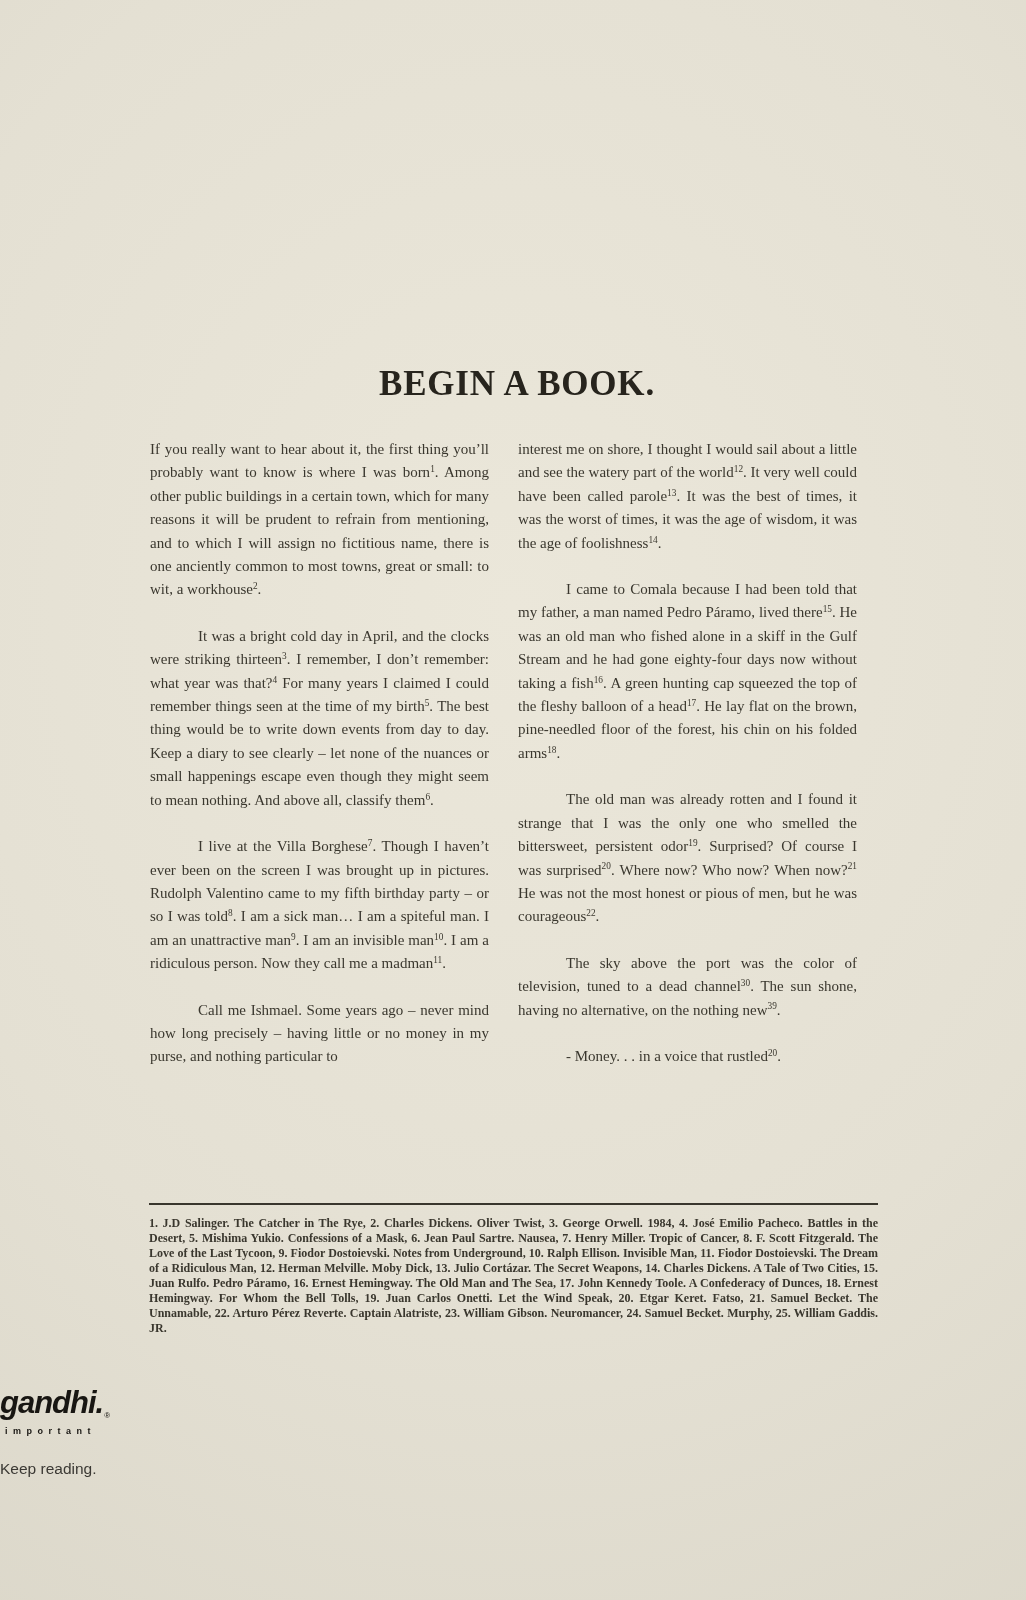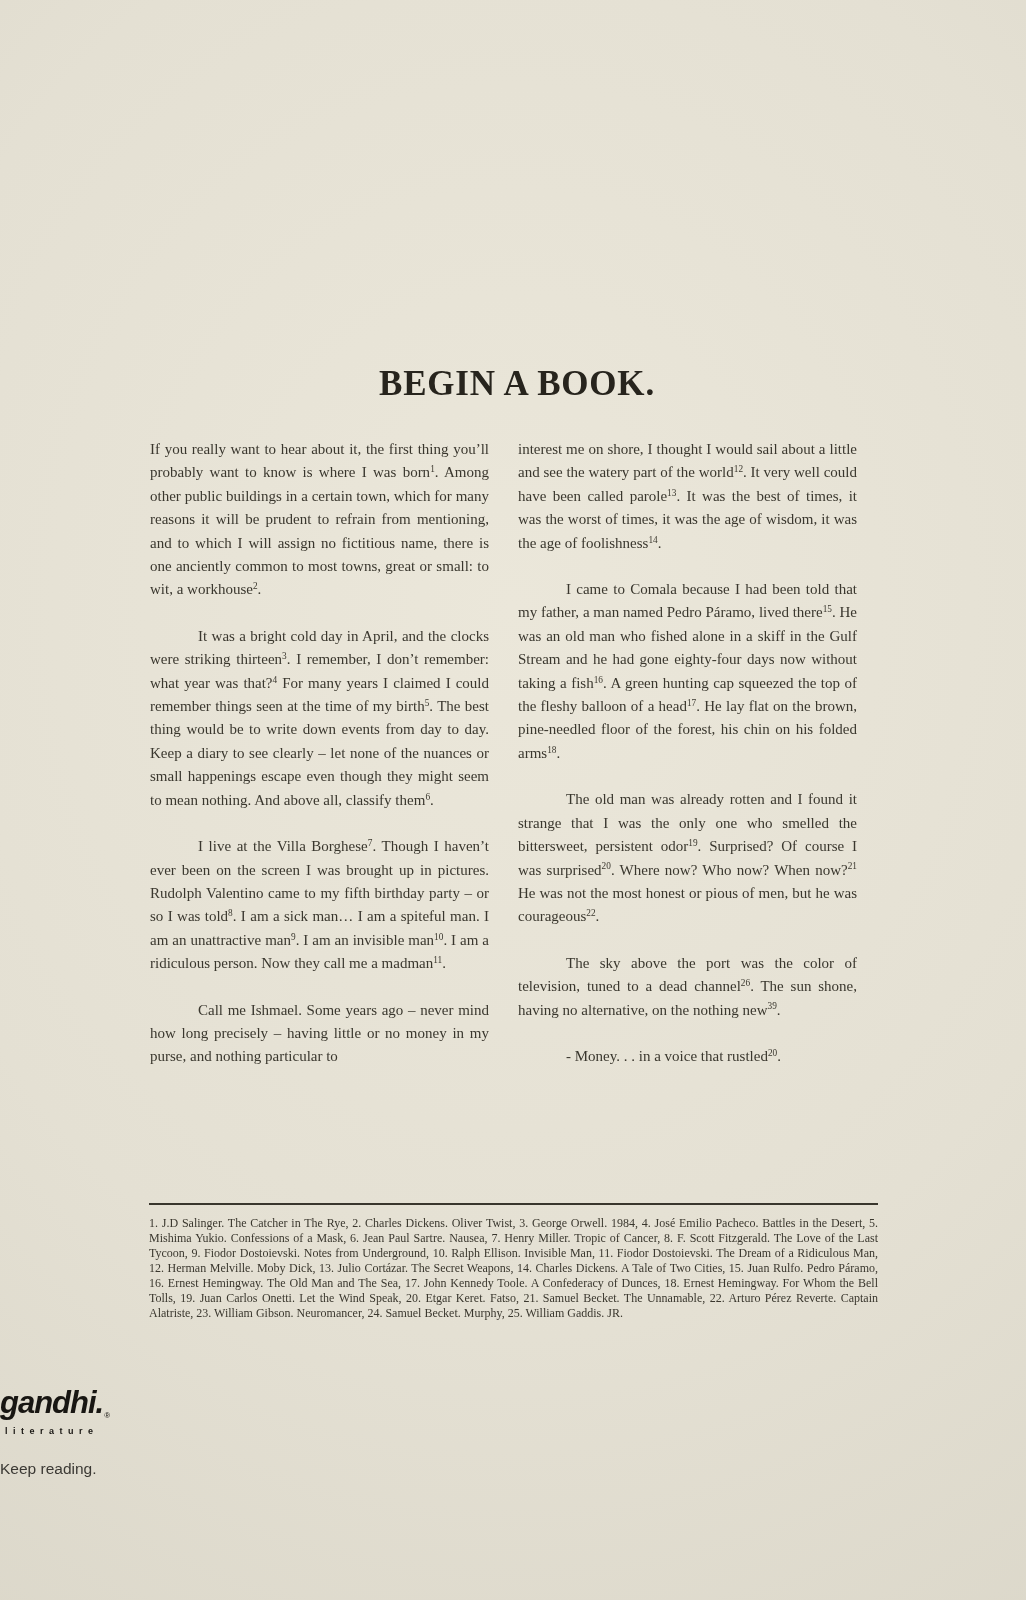--- a/index.html
+++ b/index.html
@@ -38,21 +38,21 @@
     vertical-align:baseline; position:relative; top:-0.55em;
   }
   .footer-block { position:absolute; top:1203px; left:149px; width:729px; }
   .rule { border:0; border-top:2px solid #39362d; margin:0 0 11px 0; }
   .fn-heading {
     font-weight:700; font-size:13.5px; line-height:16px;
     white-space:nowrap; color:#27241d;
   }
   .fn-text {
     font-size:12px; line-height:15px;
-    text-align:justify; color:#3a372e; margin-top:2px;
+    text-align:justify; color:#3a372e; margin-top:2px;font-weight:bold;
   }
   .logo-block { position:absolute; top:1388px; left:0; right:0; text-align:left; color:#181612; }
   .wordmark-row { line-height:30px; white-space:nowrap; }
   .wordmark {
     font-family:"Liberation Sans", sans-serif;
     font-style:italic; font-weight:700; font-size:31px;
     letter-spacing:-1px;
     display:inline-block; transform:scaleY(1.04);
   }
   .regmark {
@@ -81,29 +81,29 @@
     <div class="column">
         <p class="">If you really want to hear about it, the first thing you’ll probably want to know is where I was born<sup>1</sup>. Among other public buildings in a certain town, which for many reasons it will be prudent to refrain from mentioning, and to which I will assign no fictitious name, there is one anciently common to most towns, great or small: to wit, a workhouse<sup>2</sup>.</p>
         <p class="indent">It was a bright cold day in April, and the clocks were striking thirteen<sup>3</sup>. I remember, I don’t remember: what year was that?<sup>4</sup> For many years I claimed I could remember things seen at the time of my birth<sup>5</sup>. The best thing would be to write down events from day to day. Keep a diary to see clearly – let none of the nuances or small happenings escape even though they might seem to mean nothing. And above all, classify them<sup>6</sup>.</p>
         <p class="indent">I live at the Villa Borghese<sup>7</sup>. Though I haven’t ever been on the screen I was brought up in pictures. Rudolph Valentino came to my fifth birthday party – or so I was told<sup>8</sup>. I am a sick man… I am a spiteful man. I am an unattractive man<sup>9</sup>. I am an invisible man<sup>10</sup>. I am a ridiculous person. Now they call me a madman<sup>11</sup>.</p>
         <p class="indent">Call me Ishmael. Some years ago – never mind how long precisely – having little or no money in my purse, and nothing particular to</p>
       </div>
     <div class="column">
         <p class="">interest me on shore, I thought I would sail about a little and see the watery part of the world<sup>12</sup>. It very well could have been called parole<sup>13</sup>. It was the best of times, it was the worst of times, it was the age of wisdom, it was the age of foolishness<sup>14</sup>.</p>
         <p class="indent">I came to Comala because I had been told that my father, a man named Pedro Páramo, lived there<sup>15</sup>. He was an old man who fished alone in a skiff in the Gulf Stream and he had gone eighty-four days now without taking a fish<sup>16</sup>. A green hunting cap squeezed the top of the fleshy balloon of a head<sup>17</sup>. He lay flat on the brown, pine-needled floor of the forest, his chin on his folded arms<sup>18</sup>.</p>
         <p class="indent">The old man was already rotten and I found it strange that I was the only one who smelled the bittersweet, persistent odor<sup>19</sup>. Surprised? Of course I was surprised<sup>20</sup>. Where now? Who now? When now?<sup>21</sup> He was not the most honest or pious of men, but he was courageous<sup>22</sup>.</p>
-        <p class="indent">The sky above the port was the color of television, tuned to a dead channel<sup>26</sup>. The sun shone, having no alternative, on the nothing new<sup>39</sup>.</p>
+        <p class="indent">The sky above the port was the color of television, tuned to a dead channel<sup>30</sup>. The sun shone, having no alternative, on the nothing new<sup>39</sup>.</p>
         <p class="indent">- Money. . . in a voice that rustled<sup>20</sup>.</p>
       </div>
   </div>
 
   <div class="footer-block">
     <hr class="rule">
     <div class="fn-text">1. J.D Salinger. The Catcher in The Rye, 2. Charles Dickens. Oliver Twist, 3. George Orwell. 1984, 4. José Emilio Pacheco. Battles in the Desert, 5. Mishima Yukio. Confessions of a Mask, 6. Jean Paul Sartre. Nausea, 7. Henry Miller. Tropic of Cancer, 8. F. Scott Fitzgerald. The Love of the Last Tycoon, 9. Fiodor Dostoievski. Notes from Underground, 10. Ralph Ellison. Invisible Man, 11. Fiodor Dostoievski. The Dream of a Ridiculous Man, 12. Herman Melville. Moby Dick, 13. Julio Cortázar. The Secret Weapons, 14. Charles Dickens. A Tale of Two Cities, 15. Juan Rulfo. Pedro Páramo, 16. Ernest Hemingway. The Old Man and The Sea, 17. John Kennedy Toole. A Confederacy of Dunces, 18. Ernest Hemingway. For Whom the Bell Tolls, 19. Juan Carlos Onetti. Let the Wind Speak, 20. Etgar Keret. Fatso, 21. Samuel Becket. The Unnamable, 22. Arturo Pérez Reverte. Captain Alatriste, 23. William Gibson. Neuromancer, 24. Samuel Becket. Murphy, 25. William Gaddis. JR.</div>
   </div>
 
   <div class="logo-block">
     <div class="wordmark-row"><span class="wordmark">gandhi.</span><span class="regmark">®</span></div>
-    <div class="bookstores">literature</div>
+    <div class="bookstores">important</div>
     <div class="tagline">Keep reading.</div>
   </div>
 
 </div>
 
 </body></html>

